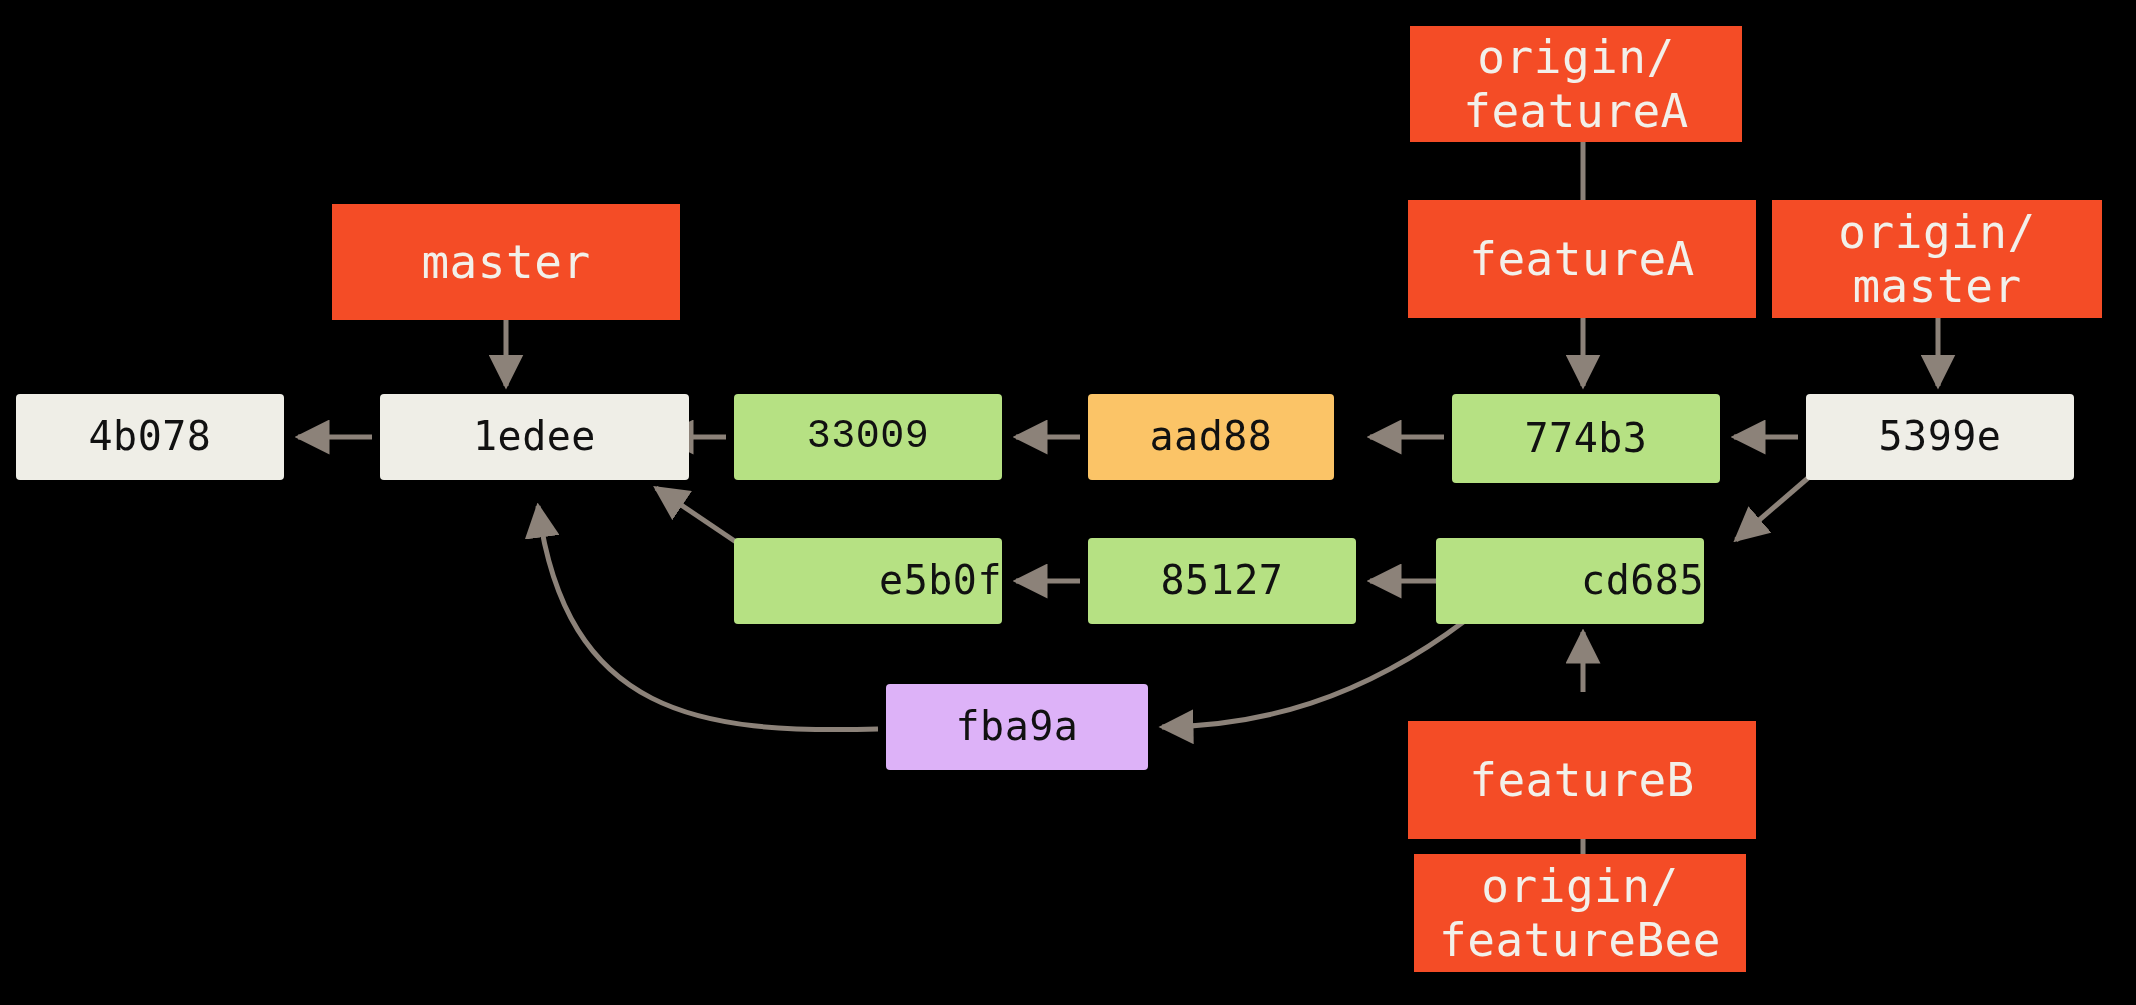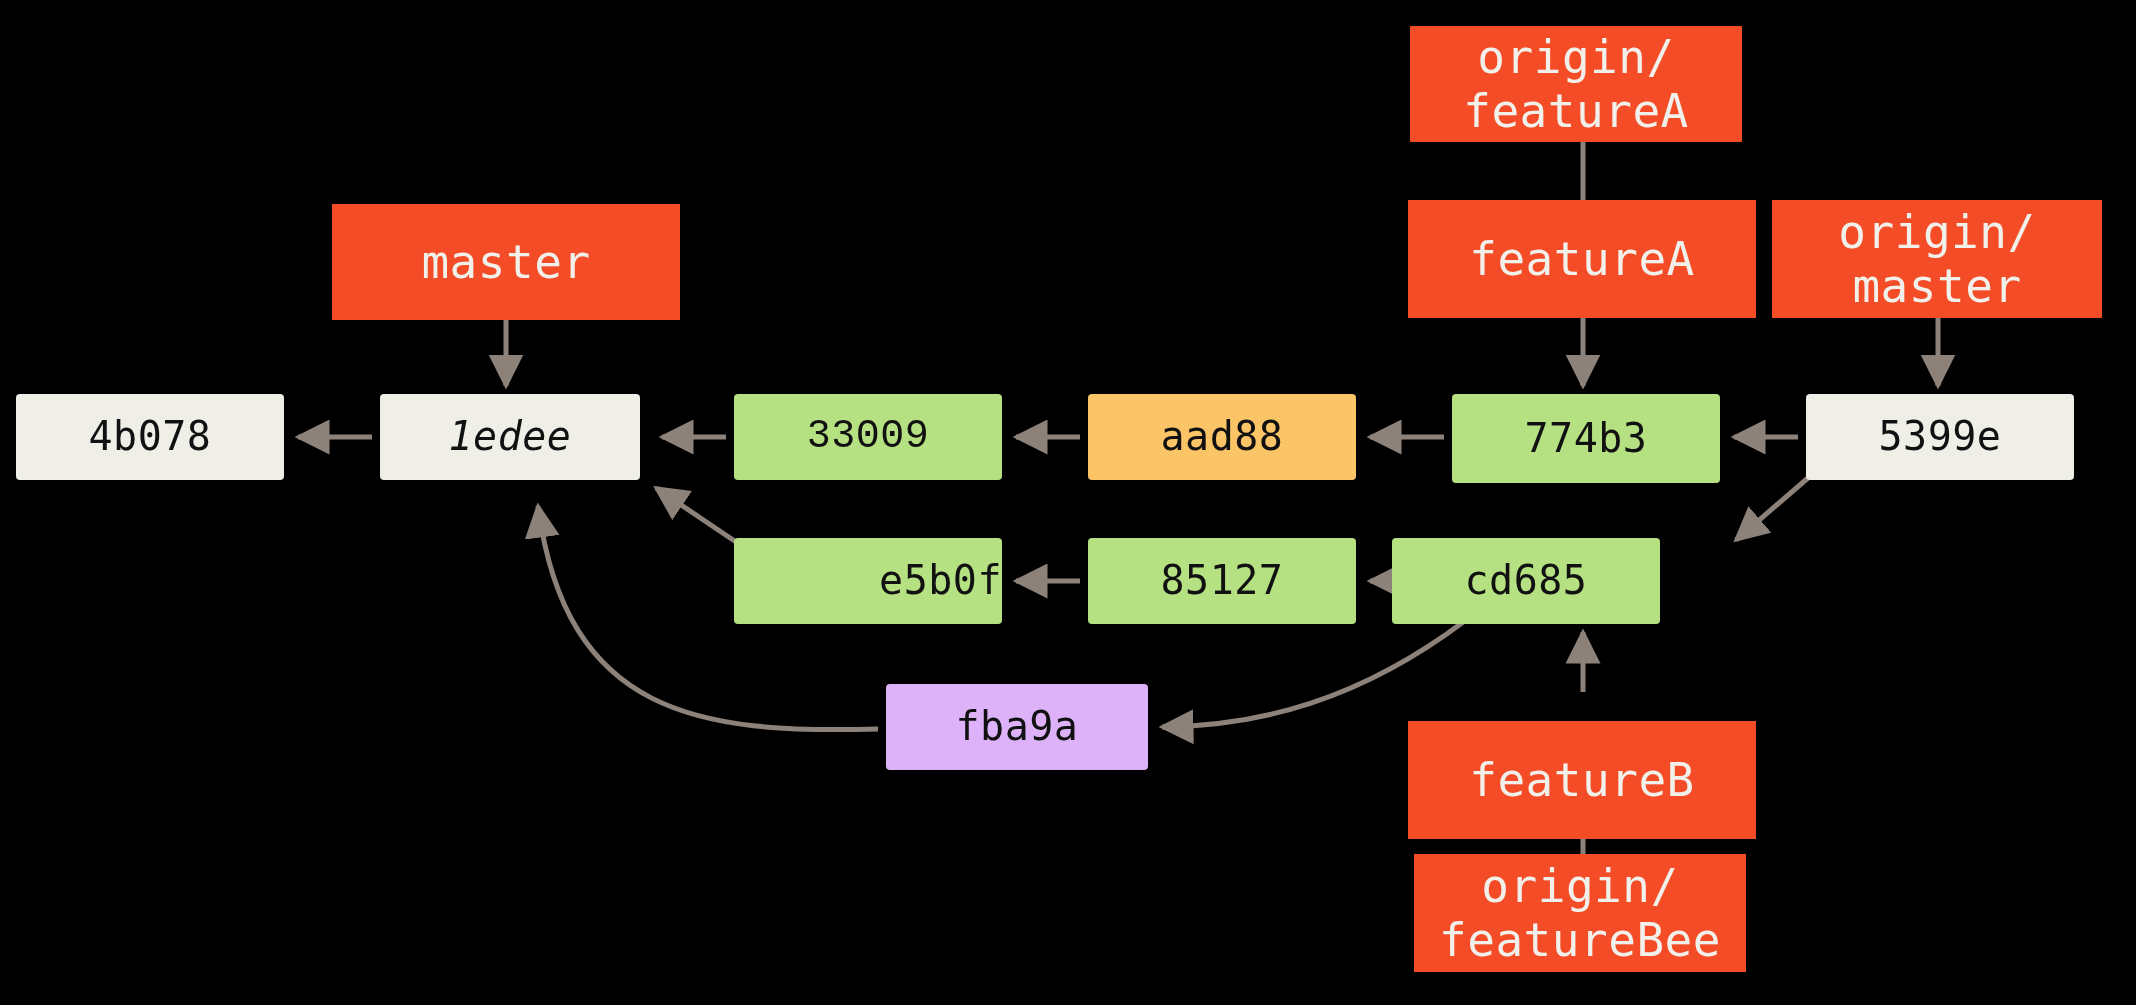--- a/index.html
+++ b/index.html
@@ -127,49 +127,49 @@
 
   <div class="node branch" style="left:1414px;top:854px;width:332px;height:118px;">
     <span>origin/
 featureBee</span>
   </div>
 
   <div class="node commit c-plain" style="left:16px;top:394px;width:268px;height:86px;">
     <span>4b078</span>
   </div>
 
-  <div class="node commit c-plain" style="left:380px;top:394px;width:260px;height:86px;font-style:italic;">
+  <div class="node commit c-plain" style="left:380px;top:394px;width:309px;height:86px;">
     <span>1edee</span>
   </div>
 
   <div class="node commit c-green" style="left:734px;top:394px;width:268px;height:86px;font-family:Liberation Mono, monospace;">
     <span>33009</span>
   </div>
 
-  <div class="node commit c-orange" style="left:1088px;top:394px;width:268px;height:86px;">
+  <div class="node commit c-orange" style="left:1088px;top:394px;width:246px;height:86px;">
     <span>aad88</span>
   </div>
 
   <div class="node commit c-green" style="left:1452px;top:394px;width:268px;height:89px;">
     <span>774b3</span>
   </div>
 
   <div class="node commit c-plain" style="left:1806px;top:394px;width:268px;height:86px;">
     <span>5399e</span>
   </div>
 
   <div class="node commit c-green" style="left:734px;top:538px;width:268px;height:86px;justify-content:flex-end;">
     <span>e5b0f</span>
   </div>
 
   <div class="node commit c-green" style="left:1088px;top:538px;width:268px;height:86px;">
     <span>85127</span>
   </div>
 
-  <div class="node commit c-green" style="left:1392px;top:538px;width:268px;height:86px;">
+  <div class="node commit c-green" style="left:1436px;top:538px;width:268px;height:86px;justify-content:flex-end;">
     <span>cd685</span>
   </div>
 
   <div class="node commit c-purple" style="left:886px;top:684px;width:262px;height:86px;">
     <span>fba9a</span>
   </div>
 
 </div>
 
 </body></html>

